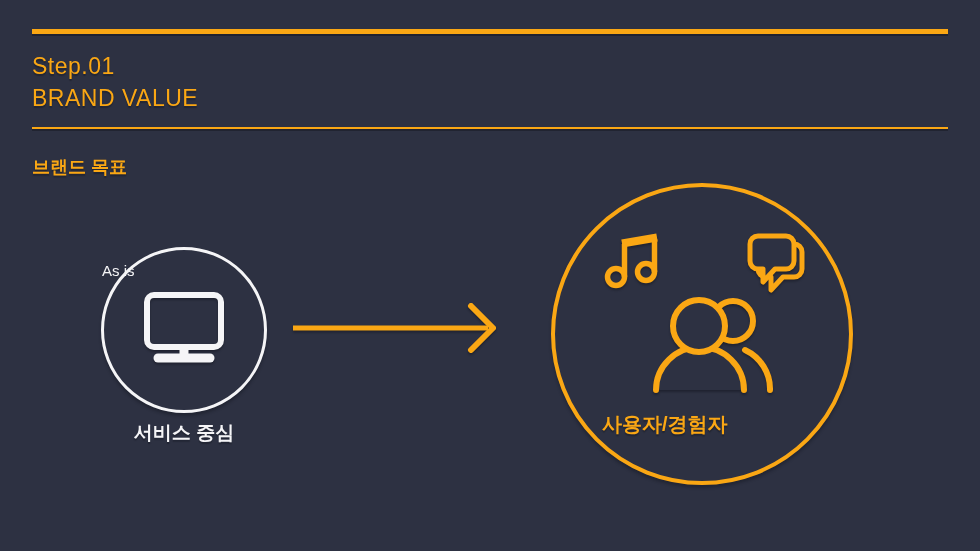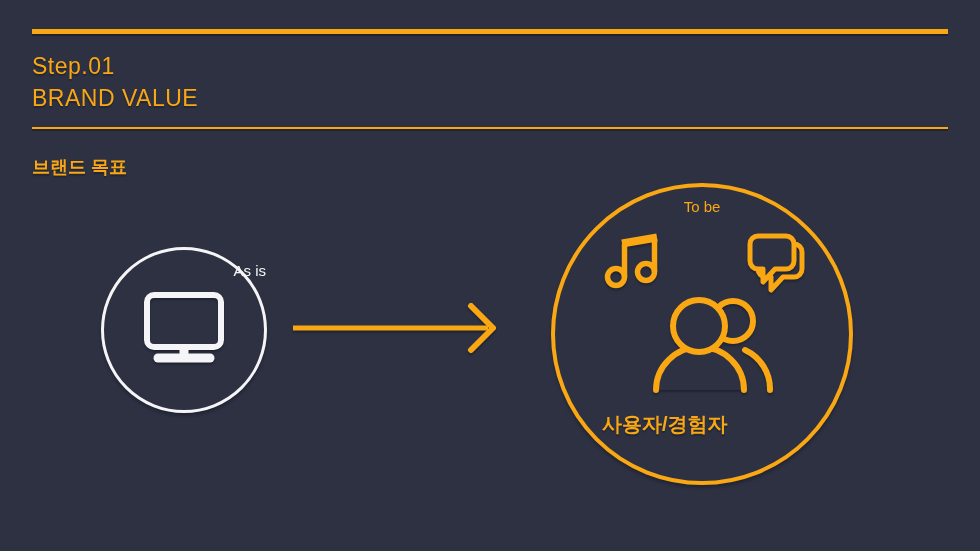--- a/index.html
+++ b/index.html
@@ -41,21 +41,21 @@
     margin-top:16px;
   }
   
   .asis-circle{
     position:absolute;left:101px;top:247px;width:160px;height:160px;
     border:3px solid var(--white);border-radius:50%;
     box-shadow:0 3px 3px rgba(15,17,26,.35);
   }
   .asis-label{
     position:absolute;left:102px;top:262px;width:164px;
-    text-align:right;color:var(--white);font-size:15px;
+    text-align:left;color:var(--white);font-size:15px;
   }
   .icon-svg{position:absolute;filter:drop-shadow(0 2px 1px rgba(15,17,26,.45));}
   .monitor{left:142px;top:290px;color:var(--white);}
   .asis-caption{
     position:absolute;left:84px;top:420px;width:200px;
     text-align:center;color:var(--white);
     font-size:19px;font-weight:bold;
     text-shadow:0 2px 1px rgba(15,17,26,.35);
   }
   
@@ -94,28 +94,28 @@
   <div class="divider"></div>
   <div class="subtitle">브랜드 목표</div>
 
   <div class="asis-circle"></div>
   <div class="asis-label">As is</div>
   <svg class="icon-svg monitor" width="84" height="80" viewBox="0 0 84 80">
     <rect x="5" y="5" width="74" height="52" rx="7" fill="none" stroke="currentColor" stroke-width="6"></rect>
     <line x1="42" y1="57" x2="42" y2="66" stroke="currentColor" stroke-width="9"></line>
     <line x1="16" y1="68" x2="68" y2="68" stroke="currentColor" stroke-width="9" stroke-linecap="round"></line>
   </svg>
+  <div class="asis-caption">서비스 중심</div>
 
   <svg class="icon-svg arrow" width="212" height="56" viewBox="0 0 212 56">
     <line x1="5" y1="28" x2="200" y2="28" stroke="currentColor" stroke-width="5"></line>
     <polyline points="183,6 205,28 183,50" fill="none" stroke="currentColor" stroke-width="6" stroke-linecap="round" stroke-linejoin="round"></polyline>
   </svg>
 
   <div class="tobe-circle"></div>
-  <div class="tobe-label">To be</div>
 
   <svg class="icon-svg music" width="62" height="62" viewBox="0 0 62 62">
     <line x1="23.5" y1="47" x2="23.5" y2="14" stroke="currentColor" stroke-width="5.5"></line>
     <line x1="53.5" y1="42" x2="53.5" y2="9" stroke="currentColor" stroke-width="5.5"></line>
     <line x1="21" y1="13.5" x2="56" y2="7.5" stroke="currentColor" stroke-width="8"></line>
     <circle cx="15" cy="47" r="8.5" fill="none" stroke="currentColor" stroke-width="5.5"></circle>
     <circle cx="45" cy="42" r="8.5" fill="none" stroke="currentColor" stroke-width="5.5"></circle>
   </svg>
 
   <svg class="icon-svg bubbles" width="62" height="60" viewBox="0 0 62 60">

